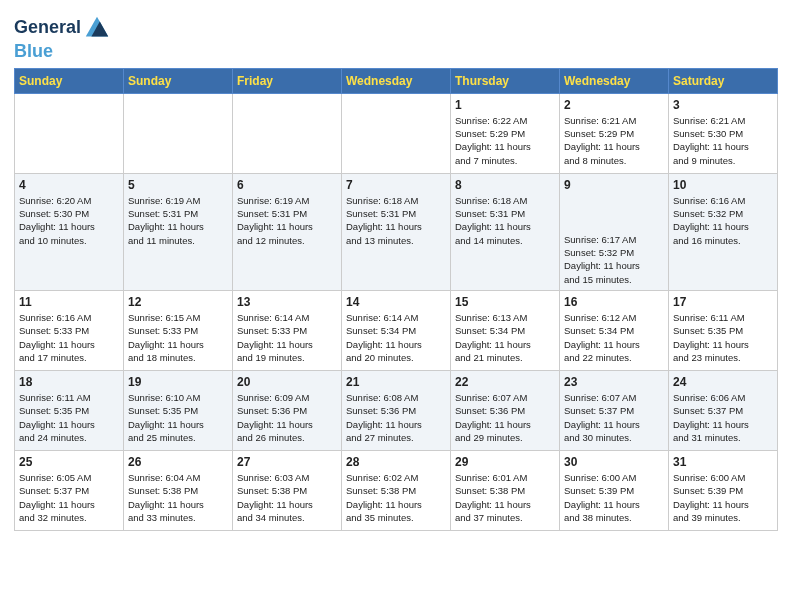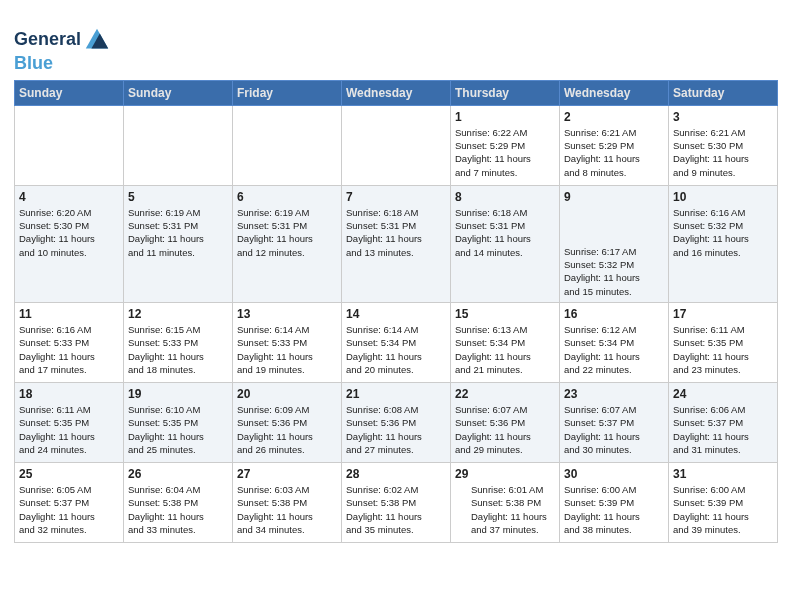--- a/index.html
+++ b/index.html
@@ -17,21 +17,21 @@
     }
     .header {
       display: flex;
       align-items: flex-start;
       justify-content: space-between;
       margin-bottom: 6px;
     }
     .logo {
       display: flex;
       align-items: flex-end;
-      margin-top: 16px;
+      margin-top: 4px;
     }
     .logo-text {
       font-size: 18px;
       font-weight: bold;
       color: #1a3a5c;
       line-height: 1.1;
     }
     .logo-icon {
       width: 28px;
       height: 28px;
@@ -51,21 +51,21 @@
       color: #444;
       margin-top: 2px;
     }
     table {
       width: 100%;
       border-collapse: collapse;
       table-layout: fixed;
     }
     thead th {
       background: #3a6dab;
-      color: #e5e5e5;
+      color: #fde047;
       font-size: 12px;
       font-weight: bold;
       padding: 5px 4px;
       text-align: left;
       border: 1px solid #5588cc;
     }
     tbody td {
       border: 1px solid #ccc;
       vertical-align: top;
       padding: 4px 4px 4px 4px;
@@ -330,21 +330,21 @@
           </td>
           <td>
             <span class="day-num">28</span>
             <div class="day-info" style="white-space: pre-line;">Sunrise: 6:02 AM
 Sunset: 5:38 PM
 Daylight: 11 hours
 and 35 minutes.</div>
           </td>
           <td>
             <span class="day-num">29</span>
-            <div class="day-info" style="white-space: pre-line; margin-left: 16px;">Sunrise: 6:01 AM
+            <div class="day-info" style="white-space: pre-line;">Sunrise: 6:01 AM
 Sunset: 5:38 PM
 Daylight: 11 hours
 and 37 minutes.</div>
           </td>
           <td>
             <span class="day-num">30</span>
             <div class="day-info" style="white-space: pre-line;">Sunrise: 6:00 AM
 Sunset: 5:39 PM
 Daylight: 11 hours
 and 38 minutes.</div>

